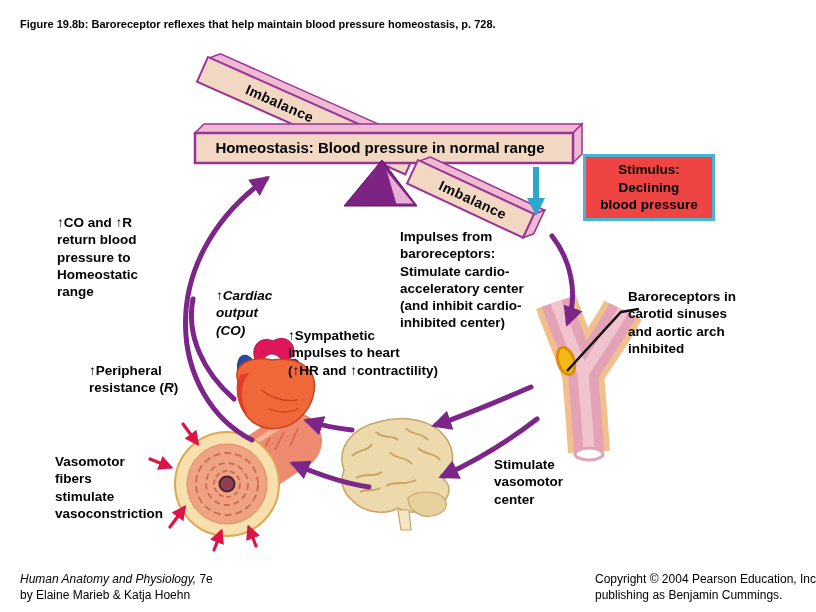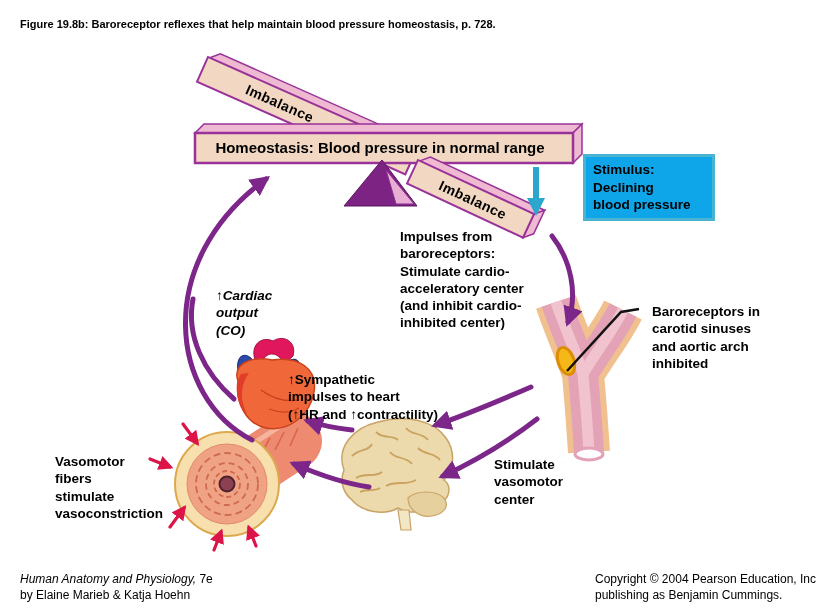--- a/index.html
+++ b/index.html
@@ -20,22 +20,22 @@
   .banner-text {
     position:absolute; z-index:3; font-weight:bold; text-align:center;
   }
   .bt-homeostasis { left:195px; top:133px; width:370px; height:30px; line-height:30px; font-size:15px; }
   .bt-imb1 { left:212px; top:59px; width:160px; height:26px; line-height:26px;
     font-size:14px; transform:rotate(24deg); transform-origin:0 0; letter-spacing:.5px; }
   .bt-imb2 { left:420px; top:162px; width:128px; height:25px; line-height:25px;
     font-size:14px; transform:rotate(25deg); transform-origin:0 0; letter-spacing:.5px; }
   .stimulus-box {
     position:absolute; left:583px; top:154px; width:112px; z-index:3;
-    background:#0ea5e9; border:3px solid #49b4d2; padding:4px 7px;
-    font-weight:bold; font-size:13.5px; line-height:1.3; white-space:pre-line;
+    background:#ef4444; border:3px solid #49b4d2; padding:4px 7px;
+    font-weight:bold; font-size:13.5px; line-height:1.3; white-space:pre-line;text-align:center;
   }
   .footer { position:absolute; font-size:12px; line-height:1.35; z-index:3; white-space:pre-line; }
   .footer-left { left:20px; top:571px; }
   .footer-right { left:595px; top:571px; }
 </style>
 </head>
 <body>
 
 <div class="page">
 
@@ -143,39 +143,46 @@
   </svg>
 
   <div class="banner-text bt-imb1">Imbalance</div>
   <div class="banner-text bt-homeostasis">Homeostasis: Blood pressure in normal range</div>
   <div class="banner-text bt-imb2">Imbalance</div>
 
   <div class="stimulus-box">Stimulus:
 Declining
 blood pressure</div>
 
+  <div class="lbl" style="left:57px; top:214px;">↑CO and ↑R
+return blood
+pressure to
+Homeostatic
+range</div>
 
   <div class="lbl" style="left:216px; top:287px;font-style:italic;">↑Cardiac
 output
 (CO)</div>
 
-  <div class="lbl" style="left:288px; top:327px;margin-top:44px;">↑Sympathetic
+  <div class="lbl" style="left:288px; top:327px;">↑Sympathetic
 impulses to heart
 (↑HR and ↑contractility)</div>
 
+  <div class="lbl" style="left:89px; top:362px;"><span>↑Peripheral
+resistance (</span><span class="it">R</span><span>)</span></div>
 
   <div class="lbl" style="left:400px; top:228px;">Impulses from
 baroreceptors:
 Stimulate cardio-
 acceleratory center
 (and inhibit cardio-
 inhibited center)</div>
 
 
-  <div class="lbl" style="left:628px; top:303px;margin-left:24px;">Baroreceptors in
+  <div class="lbl" style="left:628px; top:288px;">Baroreceptors in
 carotid sinuses
 and aortic arch
 inhibited</div>
 
   <div class="lbl" style="left:55px; top:453px;">Vasomotor
 fibers
 stimulate
 vasoconstriction</div>
 
   <div class="lbl" style="left:494px; top:456px;">Stimulate

